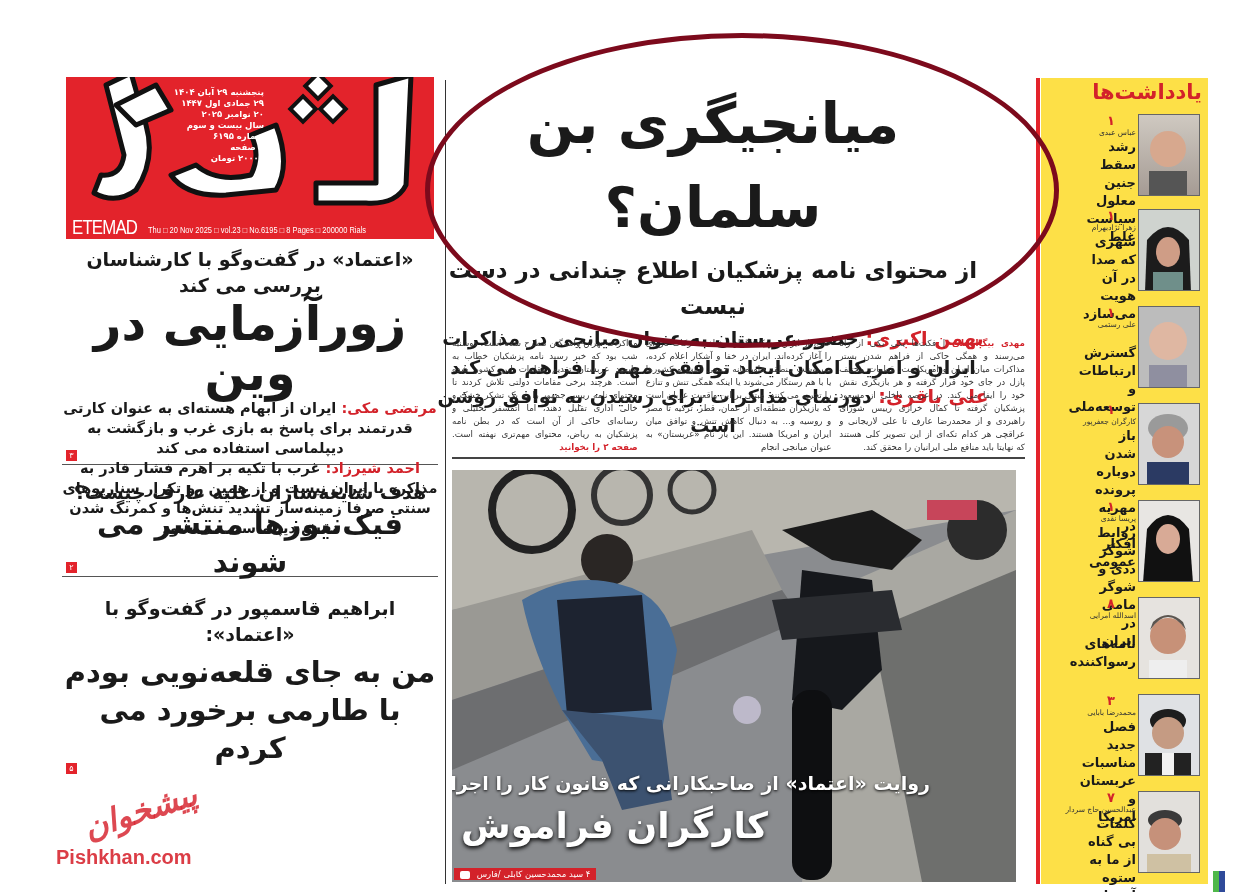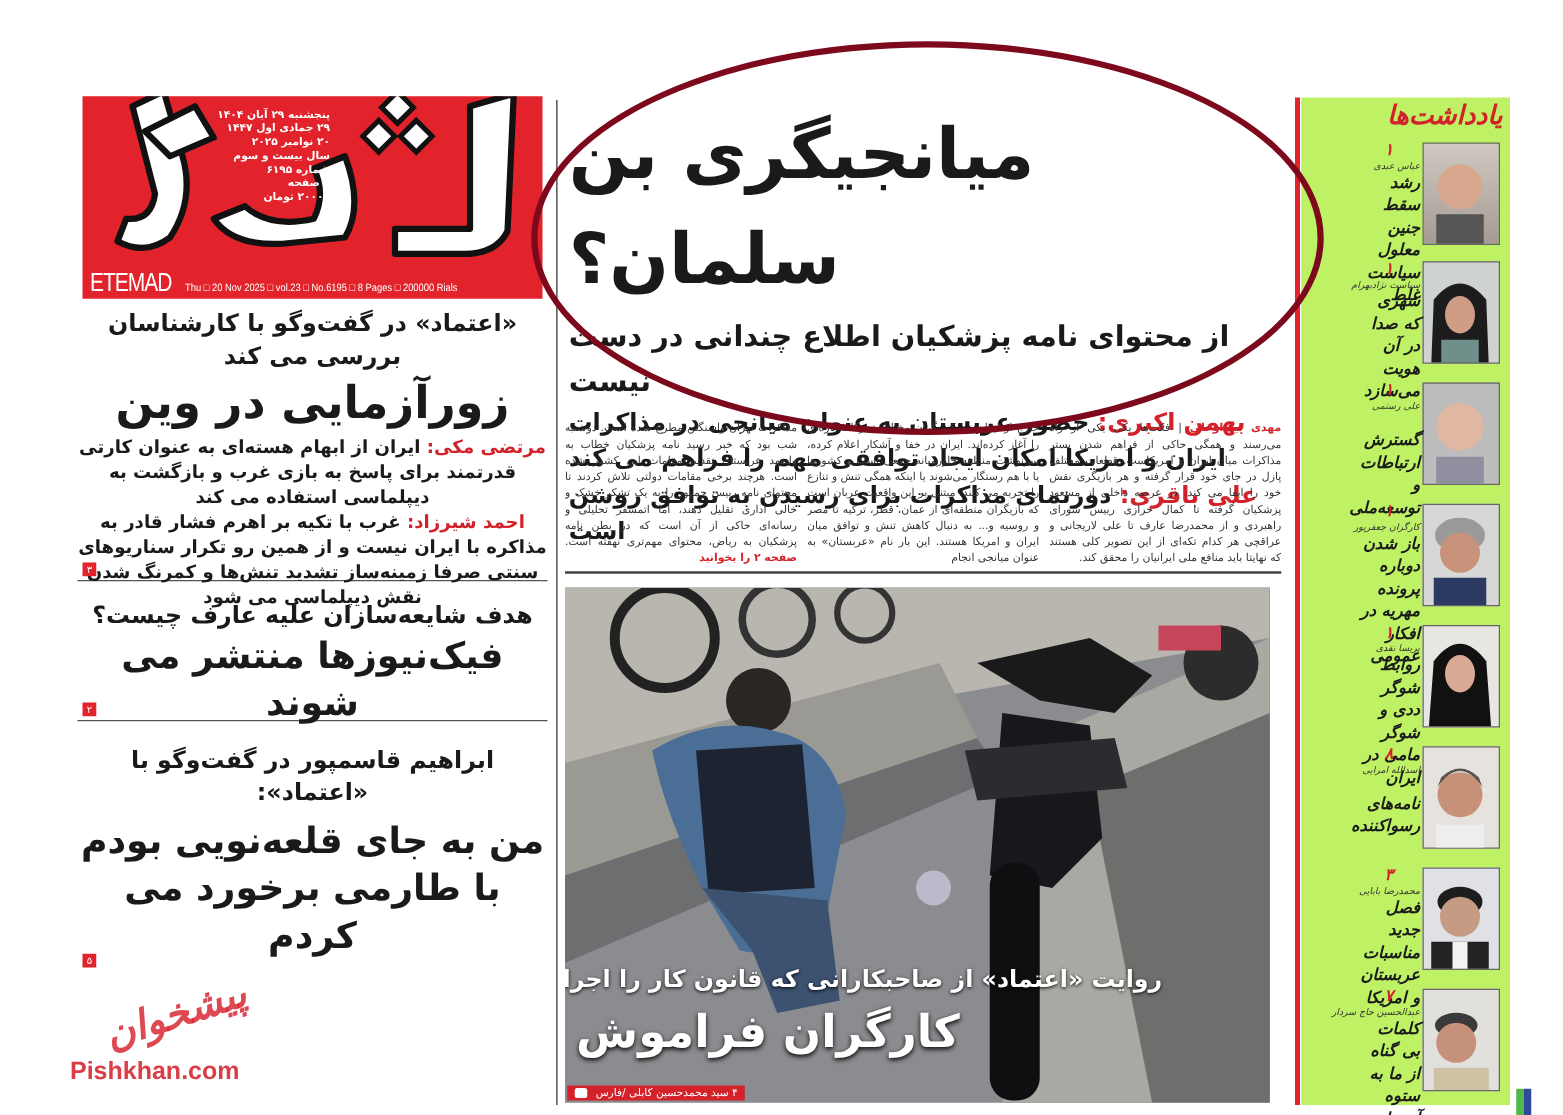--- a/index.html
+++ b/index.html
@@ -12,59 +12,59 @@
   .mast-dates { position: absolute; left: 108px; top: 10px; width: 90px; direction: rtl; color: #fff; font-size: 8.5px; line-height: 11px; font-weight: bold; }
   .mast-dates div { white-space: nowrap; }
   .mast-strip { position: absolute; left: 0; right: 0; bottom: 0; height: 22px; display: flex; align-items: flex-end; padding: 0 4px 2px 6px; color: #fff; gap: 6px; }
   .etemad-latin { font-family: "Liberation Sans", sans-serif; font-size: 21px; letter-spacing: -1px; line-height: 20px; transform: scaleX(0.8); transform-origin: left bottom; margin-right: -12px; }
   .mast-meta { font-family: "Liberation Sans", sans-serif; font-size: 8.5px; white-space: nowrap; padding-bottom: 2px; transform: scaleX(0.88); transform-origin: left bottom; }
 
   
   .left-col { position: absolute; left: 62px; top: 244px; width: 376px; }
   .story { position: relative; text-align: center; border-bottom: 1.5px solid #555; }
   .kicker { font-weight: bold; font-size: 19px; line-height: 26px; }
-  .big-head { font-weight: bold; font-size: 36px; line-height: 50px; letter-spacing: -1px; }
+  .big-head { font-weight: bold; font-size: 48px; line-height: 50px; letter-spacing: -1px; }
   .mid-head { font-weight: bold; font-size: 29px; line-height: 38px; }
   .quote { font-size: 14.5px; font-weight: bold; line-height: 20px; }
   .quote .name { color: #d3222a; }
   .page-tag { position: absolute; left: 4px; bottom: 3px; width: 11px; height: 11px; background: #e3232b; color: #fff; font-size: 8px; line-height: 11px; text-align: center; direction: ltr; }
 
   .s1 { height: 221px; padding-top: 2px; }
   .s2 { height: 112px; padding-top: 14px; }
   .s3 { height: 112px; padding-top: 18px; }
   .s4 { height: 200px; padding-top: 18px; border-bottom: none; }
 
   .watermark { position: absolute; left: 70px; top: 792px; width: 120px; height: 80px; direction: ltr; pointer-events: none; }
   .wm-fa { position: absolute; left: 12px; top: 0; color: rgba(215,40,50,0.85); font-size: 32px; font-weight: bold; font-style: italic; transform: rotate(-18deg); }
   .wm-en { position: absolute; left: -14px; top: 54px; color: rgba(215,40,50,0.9); font-family: "Liberation Sans", sans-serif; font-size: 20px; font-weight: bold; }
 
   
   .vrule { position: absolute; background: #333; }
-  .lead { position: absolute; left: 455px; top: 82px; width: 570px; text-align: left; }
+  .lead { position: absolute; left: 428px; top: 82px; width: 570px; text-align: center; }
   .lead-head { font-weight: bold; font-size: 56px; line-height: 84px; letter-spacing: -1px; }
   .lead-sub { font-weight: bold; font-size: 23px; line-height: 36px; margin-top: 2px; }
   .lead-quote { font-weight: bold; font-size: 19px; line-height: 29px; }
   .lead-quote .name { color: #d3222a; }
 
   .body-cols { position: absolute; left: 452px; top: 337px; width: 573px; height: 122px; display: flex; flex-direction: row; gap: 8px; border-bottom: 2px solid #444; }
   .body-col { flex: 1; font-size: 8.7px; line-height: 13px; text-align: justify; color: #333; overflow: hidden; }
   .body-col .byline { color: #d3222a; font-weight: bold; }
   .body-col .more { color: #d3222a; font-weight: bold; }
 
   
   .photo { position: absolute; left: 452px; top: 470px; width: 564px; height: 412px; overflow: hidden; background: #7d7e80; }
   .photo svg { position: absolute; left: 0; top: 0; }
   .photo-kicker { position: absolute; right: 86px; top: 302px; color: #fff; font-weight: bold; font-size: 19px; text-shadow: 0 1px 3px #000; white-space: nowrap; }
   .photo-head { position: absolute; right: 248px; top: 335px; color: #fff; font-weight: bold; font-size: 36px; text-shadow: 0 2px 4px #000; white-space: nowrap; }
   .photo-credit { position: absolute; left: 2px; bottom: 2px; background: #d3222a; color: #fff; font-size: 8.5px; padding: 1px 6px; direction: rtl; white-space: nowrap; }
   .camera-icon { display: inline-block; width: 10px; height: 8px; background: #fff; border-radius: 2px; margin-right: 4px; vertical-align: middle; }
 
   
   .side-bar-red { position: absolute; left: 1036px; top: 78px; width: 4px; height: 806px; background: #e3232b; }
-  .sidebar { position: absolute; left: 1041px; top: 78px; width: 167px; height: 806px; background: #bef264; font-style: italic; }
+  .sidebar { position: absolute; left: 1041px; top: 78px; width: 167px; height: 806px; background: #fde047; }
   .side-title { position: absolute; right: 6px; top: 2px; color: #d3222a; font-weight: bold; font-size: 21px; }
   .note { position: absolute; right: 4px; width: 160px; height: 92px; }
   .note .thumb { position: absolute; left: 94px; top: 0; width: 62px; height: 82px; border: 1px solid #666; overflow: hidden; }
   .note .meta { position: absolute; right: 68px; top: 0; width: 88px; text-align: right; }
   .note .num { color: #d3222a; font-weight: bold; font-size: 13px; line-height: 13px; padding-left: 38px; text-align: center; }
   .note .author { font-size: 7.5px; line-height: 11px; color: #333; }
   .note .title { font-weight: bold; font-size: 13px; line-height: 18px; margin-left: 40px; }
 
   .corner-bars { position: absolute; left: 1213px; top: 871px; width: 12px; height: 21px; display: flex; direction: ltr; }
   .corner-bars div { flex: 1; }
@@ -219,21 +219,21 @@
   </div>
 
   <div class="note" style="top:131px">
     <div class="thumb" style="background:#cfd3cf"><svg width="62" height="82">
           <path d="M8 82 L10 30 Q31 4 52 30 L54 82 Z" fill="#1c1c1c"></path>
           <ellipse cx="31" cy="42" rx="12" ry="15" fill="#cf9d86"></ellipse>
           <rect x="16" y="62" width="30" height="20" fill="#6f8f8a"></rect>
         </svg></div>
     <div class="meta">
       <div class="num">۱</div>
-      <div class="author">سیاست نژادبهرام</div>
+      <div class="author">زهرا نژادبهرام</div>
       <div class="title">شهری که صدا در آن هویت می‌سازد</div>
     </div>
   </div>
 
   <div class="note" style="top:228px">
     <div class="thumb" style="background:#bcbcbc"><svg width="62" height="82">
           <circle cx="31" cy="34" r="19" fill="#dfb7a2"></circle>
           <rect x="12" y="58" width="38" height="30" fill="#8f8fa0"></rect>
         </svg></div>
     <div class="meta">

